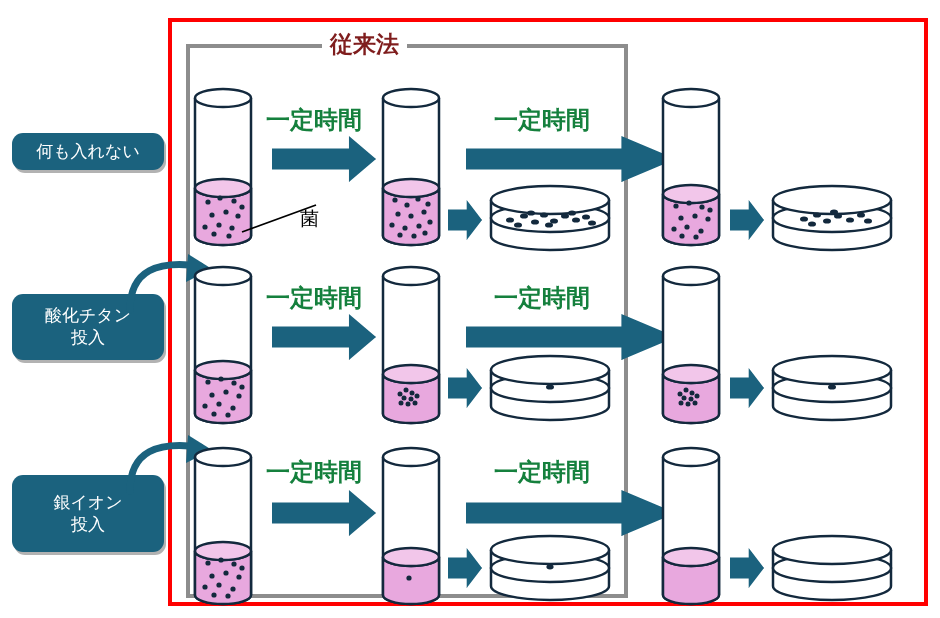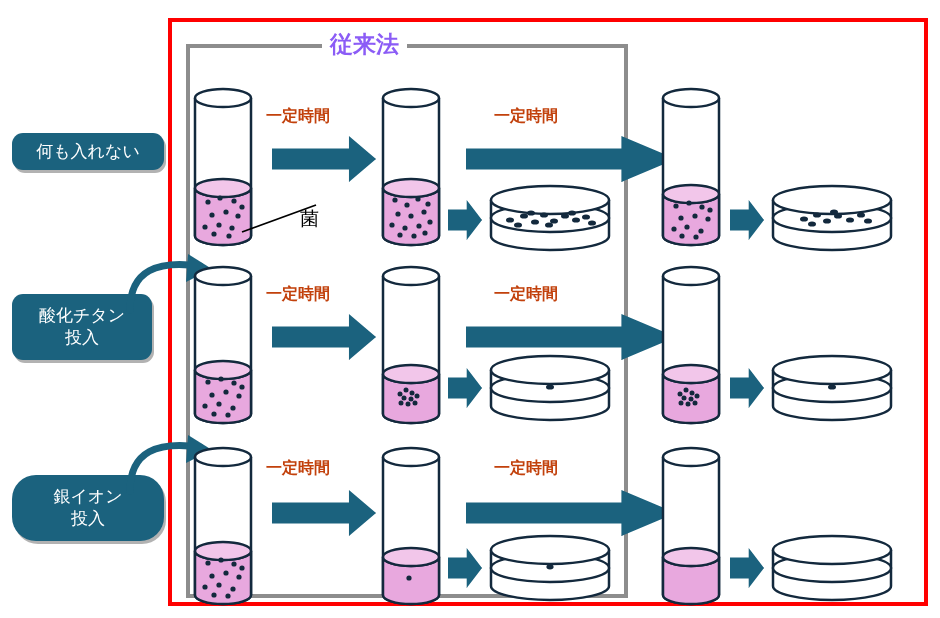--- a/index.html
+++ b/index.html
@@ -19,21 +19,21 @@
     border:4px solid #8d8d8d;box-sizing:border-box;
   }
   .frame-label{
     position:absolute;background:#ffffff;padding:0 8px;
     font-weight:bold;white-space:nowrap;line-height:1;
   }
   .label-new{
     left:500px;top:4px;color:#ff0000;font-size:26px;
   }
   .label-old{
-    left:322px;top:33px;color:#8b5cf6;font-size:23px;
+    left:322px;top:33px;color:#7f1d1d;font-size:23px;
   }
 
   
   .side-btn{
     position:absolute;background:#1b627e;border-radius:11px;
     color:#ffffff;display:flex;flex-direction:column;
     align-items:center;justify-content:center;
     font-size:17px;line-height:1.28;text-align:center;
     box-shadow:2px 3px 0 rgba(0,0,0,.30);
   }
@@ -45,21 +45,21 @@
     box-shadow:2px 3px 0 rgba(0,0,0,.30);
   }
   .arrow.big{
     clip-path:polygon(0 27%,74% 27%,74% 0,100% 50%,74% 100%,74% 73%,0 73%);
   }
   .arrow.small{
     clip-path:polygon(0 24%,55% 24%,55% 0,100% 50%,55% 100%,55% 76%,0 76%);
   }
 
   .timelbl{
-    position:absolute;color:#c2410c;font-weight:bold;font-size:16px;
+    position:absolute;color:#15803d;font-weight:bold;font-size:24px;
     white-space:nowrap;line-height:1;
   }
 
   
   .tube{position:absolute;}
   .tube svg{display:block;overflow:visible;}
 
   
   .dish{position:absolute;}
   .dish svg{display:block;overflow:visible;}
@@ -80,26 +80,26 @@
 <div id="stage">
 
   <div class="frame-red"></div>
   <div class="frame-gray"></div>
   <div class="frame-label label-old">従来法</div>
 
   <div class="side-btn" style="left:12px;top:133px;width:152px;height:37px;">
     <span>何も入れない</span>
   </div>
 
-  <div class="side-btn" style="left:12px;top:294px;width:140px;height:66px;justify-content:center;">
+  <div class="side-btn" style="left:12px;top:294px;width:152px;height:66px;justify-content:center;">
     <span>酸化チタン</span>
     <span>投入</span>
   </div>
 
-  <div class="side-btn" style="left:12px;top:475px;width:152px;height:66px;border-radius:24px;">
+  <div class="side-btn" style="left:12px;top:475px;width:152px;height:77px;">
     <span>銀イオン</span>
     <span>投入</span>
   </div>
 
   <div class="curve" style="left:118px;top:252px;">
     <svg width="120" height="60" viewBox="0 0 120 60">
       <path d="M12,58 C12,18 40,8 82,14" fill="none" stroke="#1b627e" stroke-width="7" stroke-linecap="round"></path>
       <path d="M70,2 L94,17 L68,30 Z" fill="#1b627e"></path>
     </svg>
   </div>

